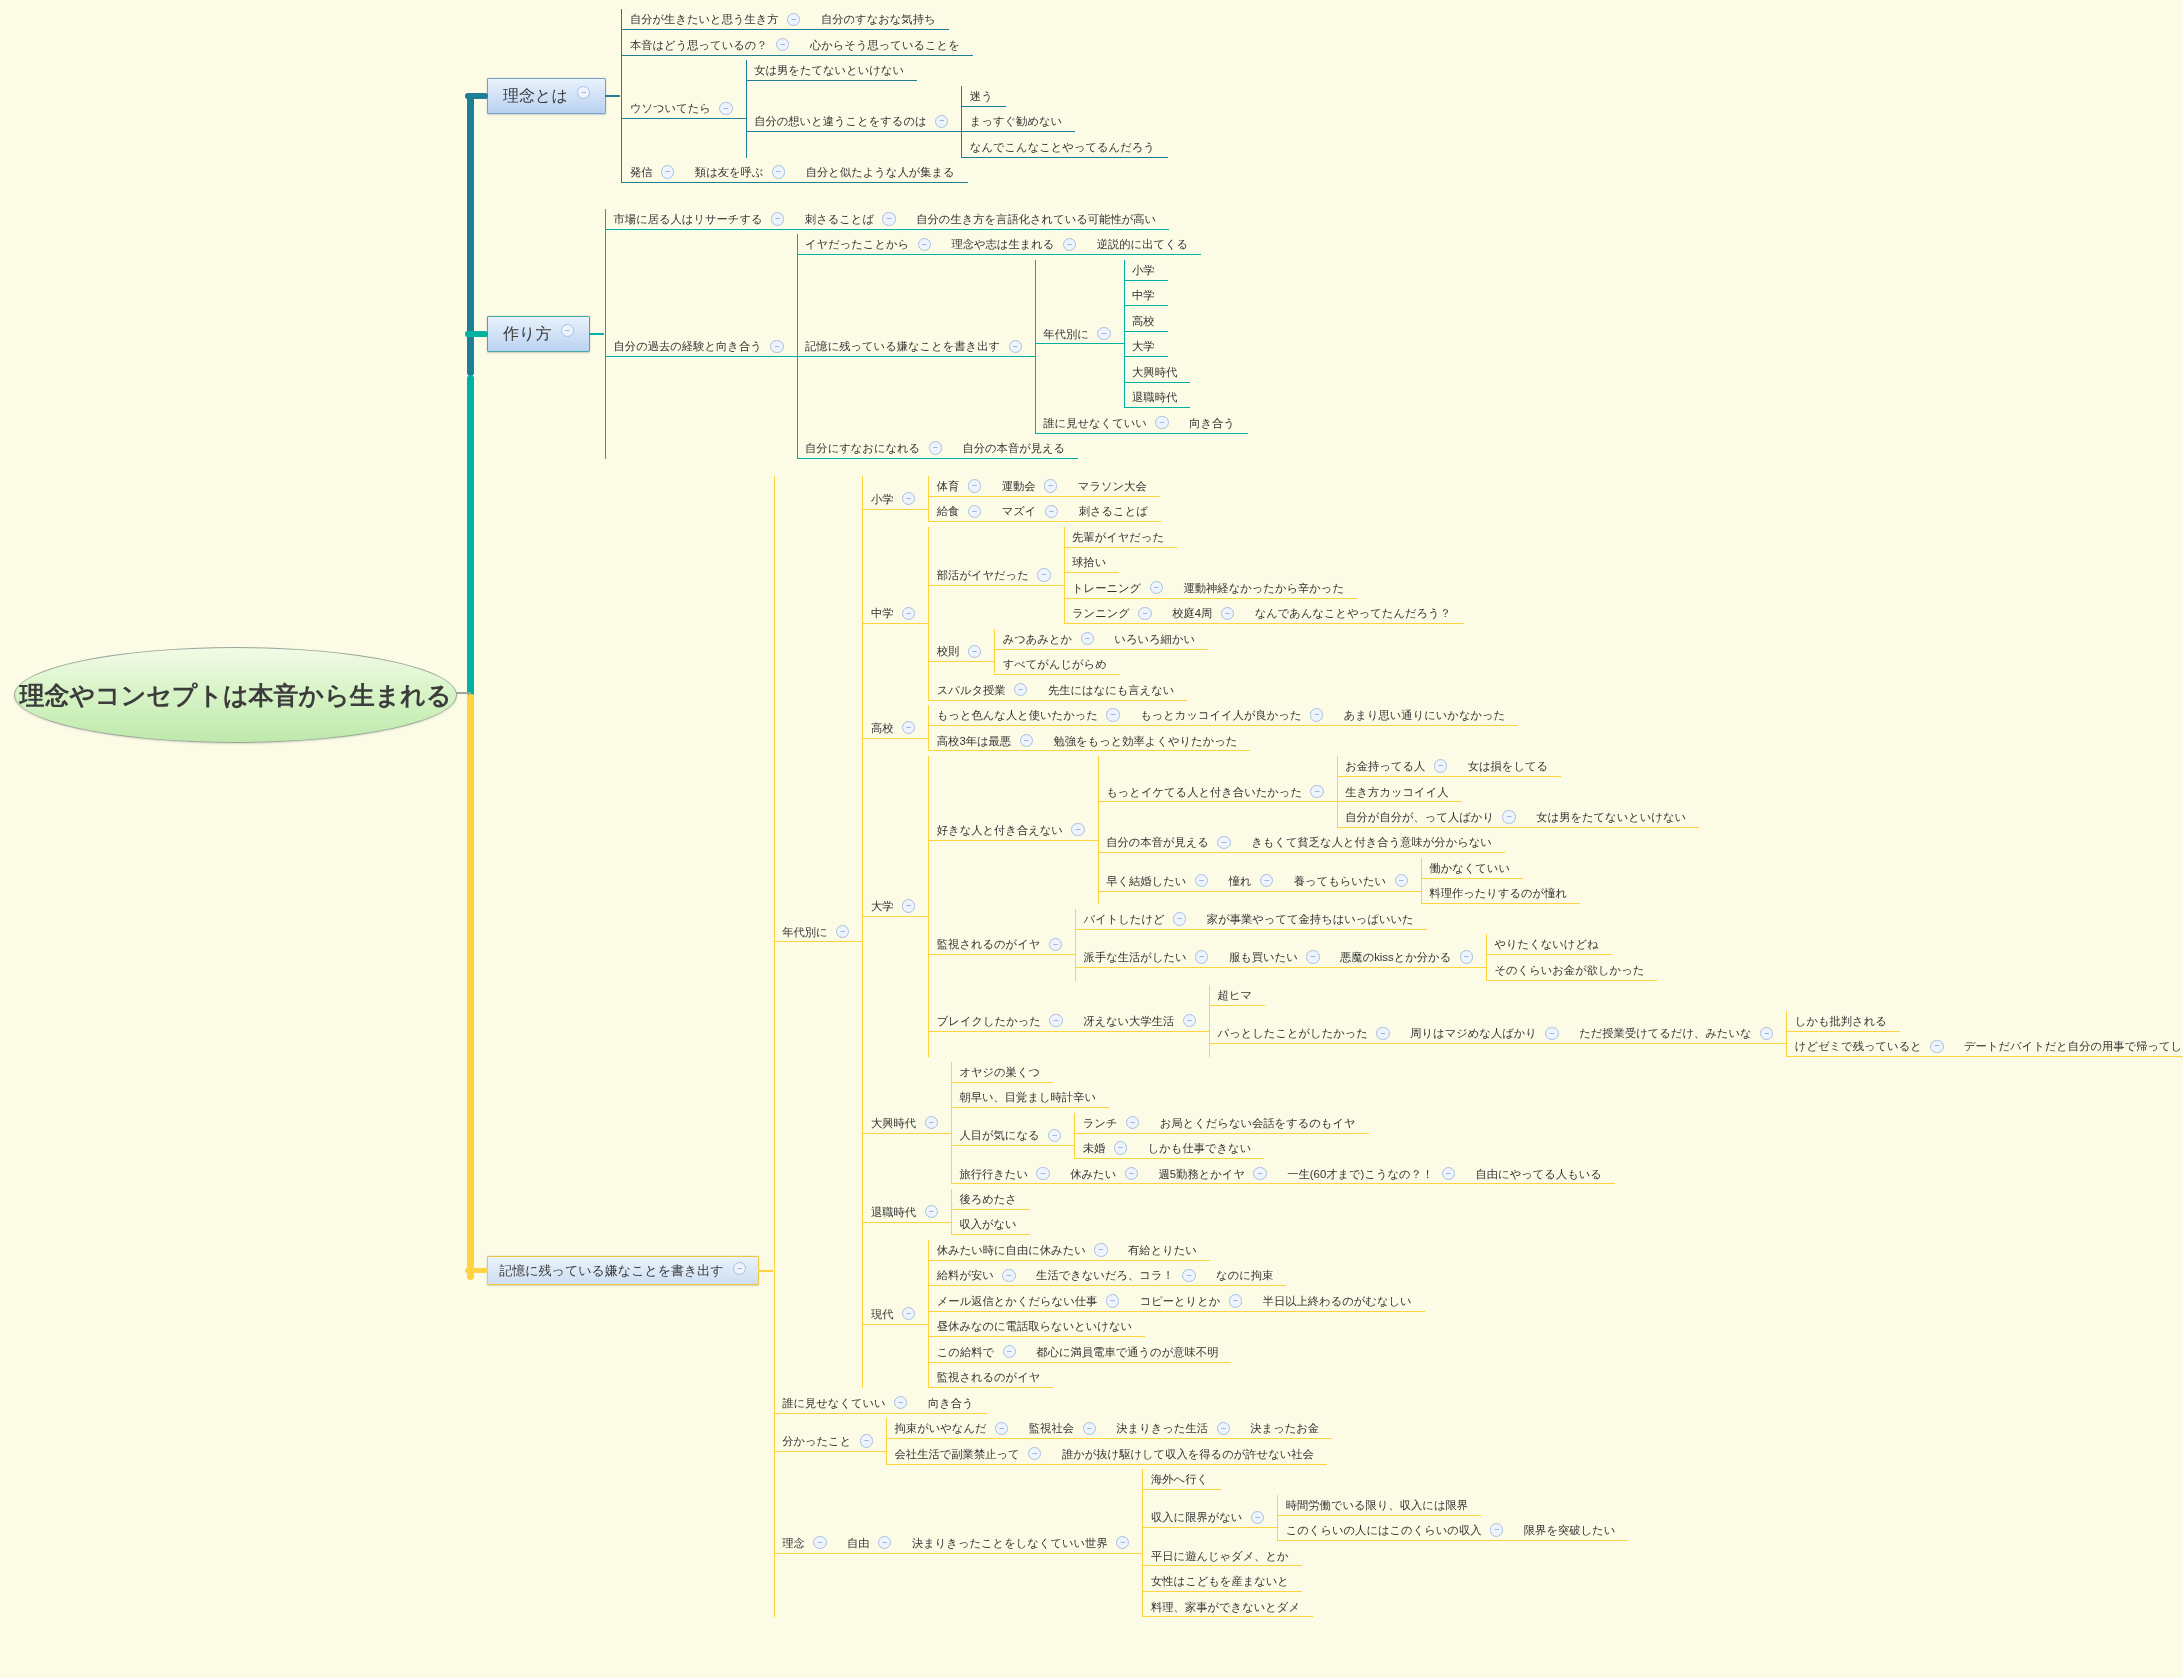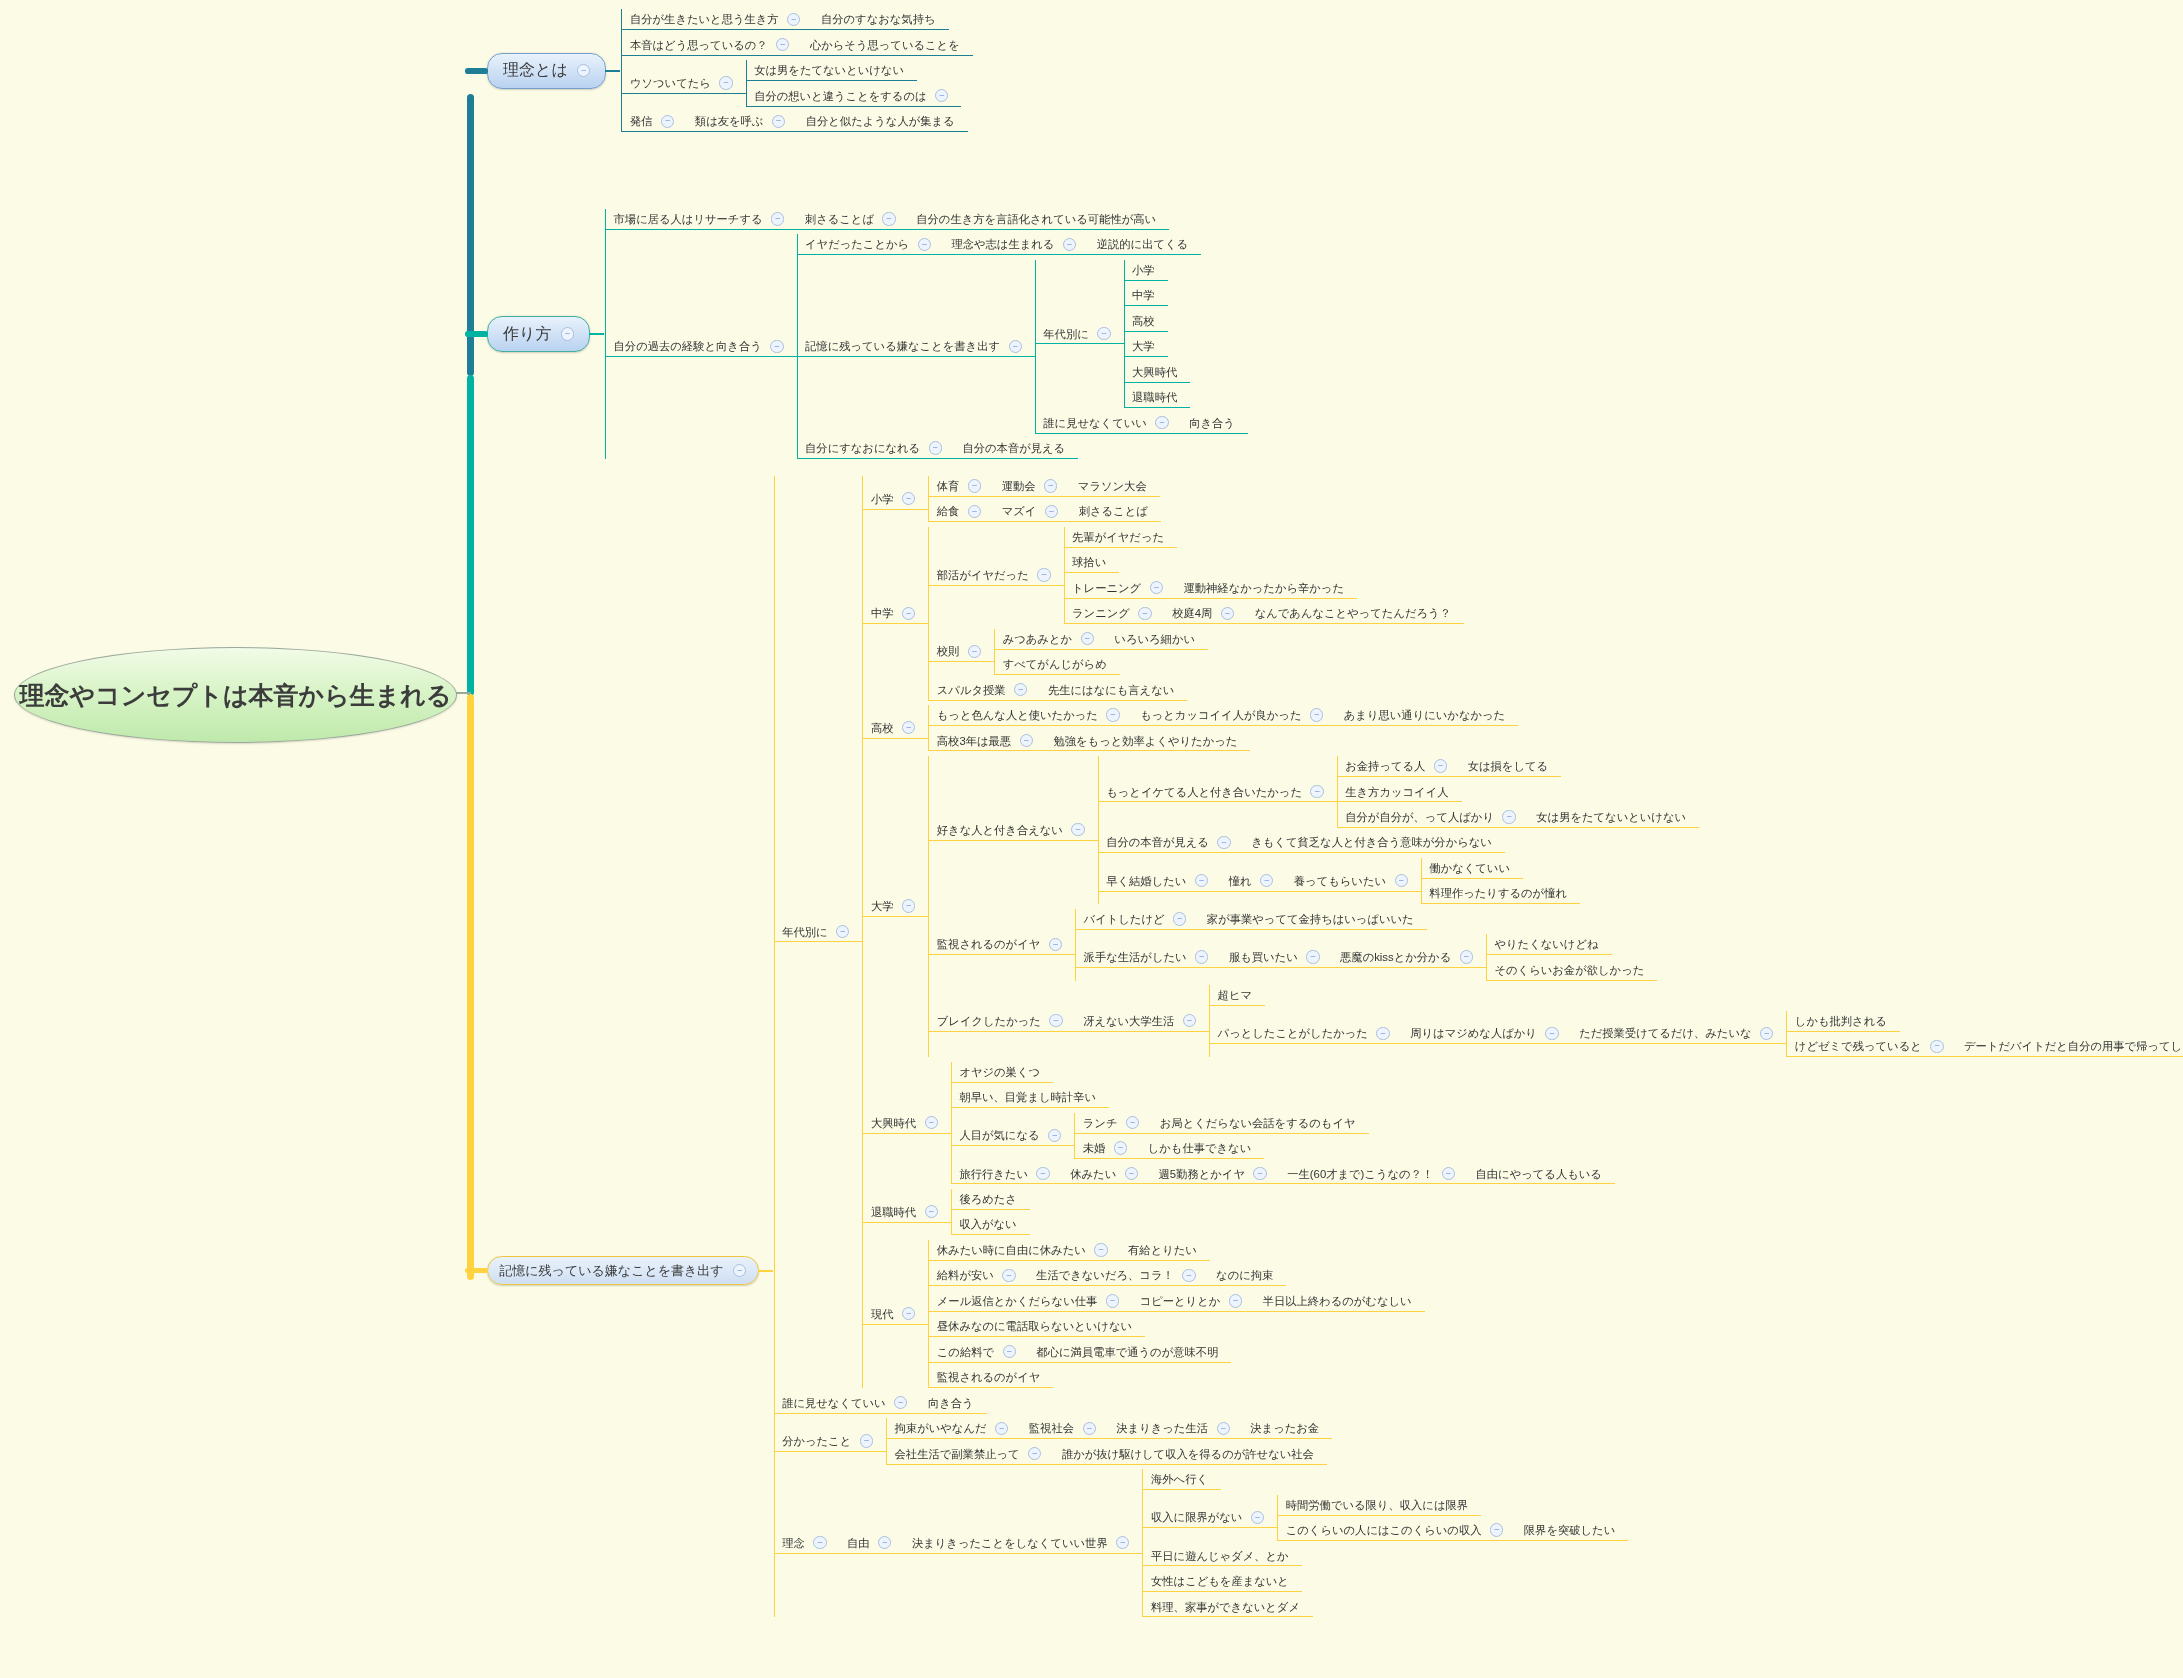--- a/index.html
+++ b/index.html
@@ -25,22 +25,22 @@
       padding:1.9px 13px 1.9px 7.5px;border-bottom:1.9px solid var(--c);
       font-size:11.3px;color:#333;line-height:16px;}
   .lw .ic{display:inline-flex;align-items:center;justify-content:center;
       width:11.3px;height:11.3px;margin-left:8.5px;border-radius:50%;
       border:0.9px solid #a9bfe0;background:#eef4fd;color:#7d9cd0;
       font-size:9.4px;line-height:9.4px;}
   .kids{display:flex;flex-direction:column;justify-content:center;gap:4.7px;}
   .kids.multi{border-left:1.9px solid var(--c);}
 
   
-  .rootbox{position:relative;display:flex;align-items:center;white-space:nowrap;
-      border-radius:15px;border:1.9px solid var(--bb);
+  .rootbox{position:relative;display:flex;white-space:nowrap;
+      border-radius:1px;border:1.9px solid var(--bb);
       background:linear-gradient(180deg,var(--bf1) 0%,var(--bf2) 100%);
       color:#3a3a3a;box-shadow:0 0.9px 1.9px rgba(0,0,0,.18);
       padding:6.6px 15px;font-size:16px;}
   .rootbox.small{font-size:13px;padding:4.7px 11.3px;}
   .rootbox::before{content:"";position:absolute;left:-22.6px;top:50%;margin-top:-2.8px;
       width:22.6px;height:5.6px;background:var(--c);border-radius:2.8px;}
   .rootbox::after{content:"";position:absolute;left:100%;top:50%;margin-top:-0.9px;
       width:15px;height:1.9px;background:var(--c);}
   .rootbox .ic{display:inline-flex;align-items:center;justify-content:center;
       width:11.3px;height:11.3px;margin-left:9.4px;border-radius:50%;
@@ -109,20 +109,37 @@
               <div class="node">
                 <div class="lw">
                   <span>女は男をたてないといけない</span>
                 </div>
               </div>
               <div class="node">
                 <div class="lw">
                   <span>自分の想いと違うことをするのは</span>
                   <span class="ic">−</span>
                 </div>
+                <div class="kids multi">
+                  <div class="node">
+                    <div class="lw">
+                      <span>迷う</span>
+                    </div>
+                  </div>
+                  <div class="node">
+                    <div class="lw">
+                      <span>まっすぐ勧めない</span>
+                    </div>
+                  </div>
+                  <div class="node">
+                    <div class="lw">
+                      <span>なんでこんなことやってるんだろう</span>
+                    </div>
+                  </div>
+                </div>
               </div>
             </div>
           </div>
           <div class="node">
             <div class="lw">
               <span>発信</span>
               <span class="ic">−</span>
             </div>
             <div class="kids">
               <div class="node">

